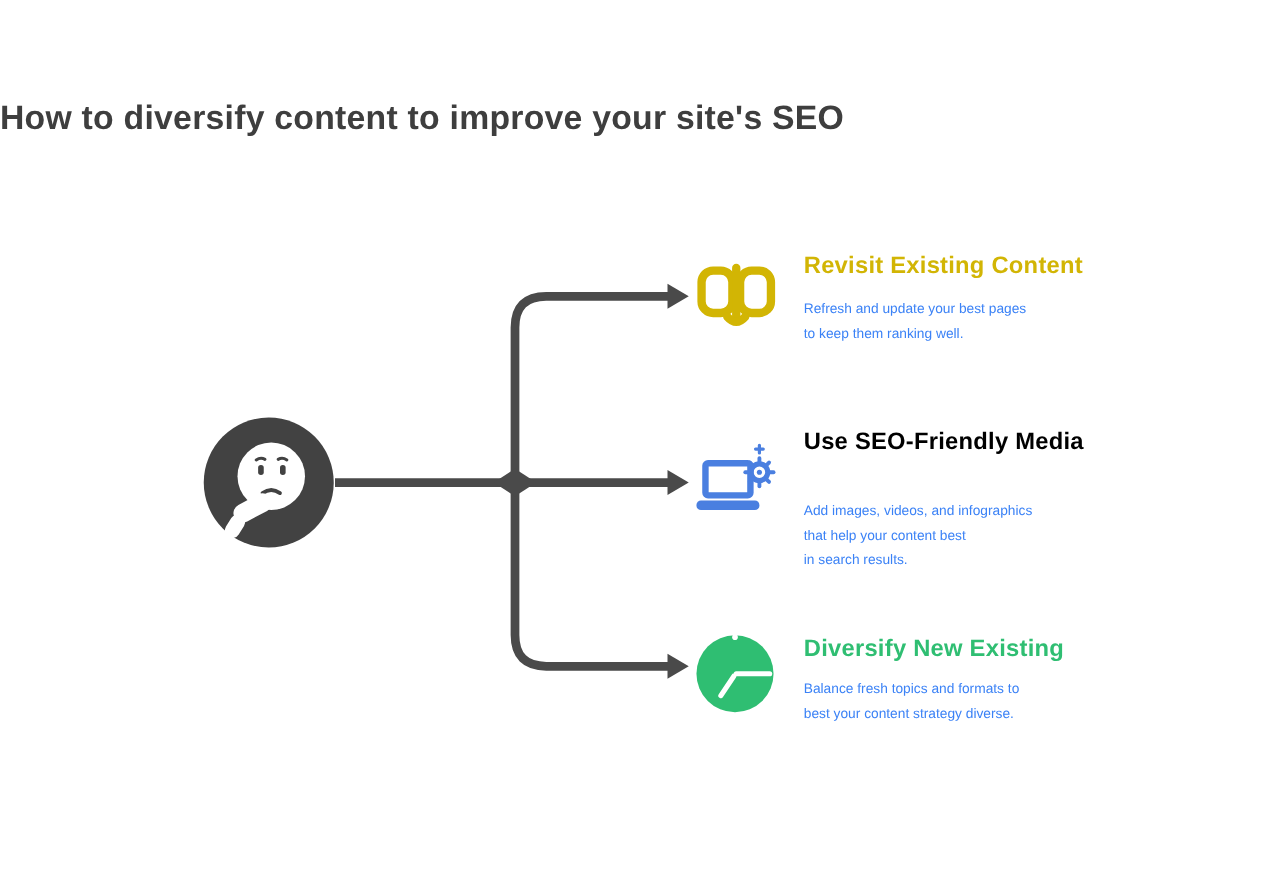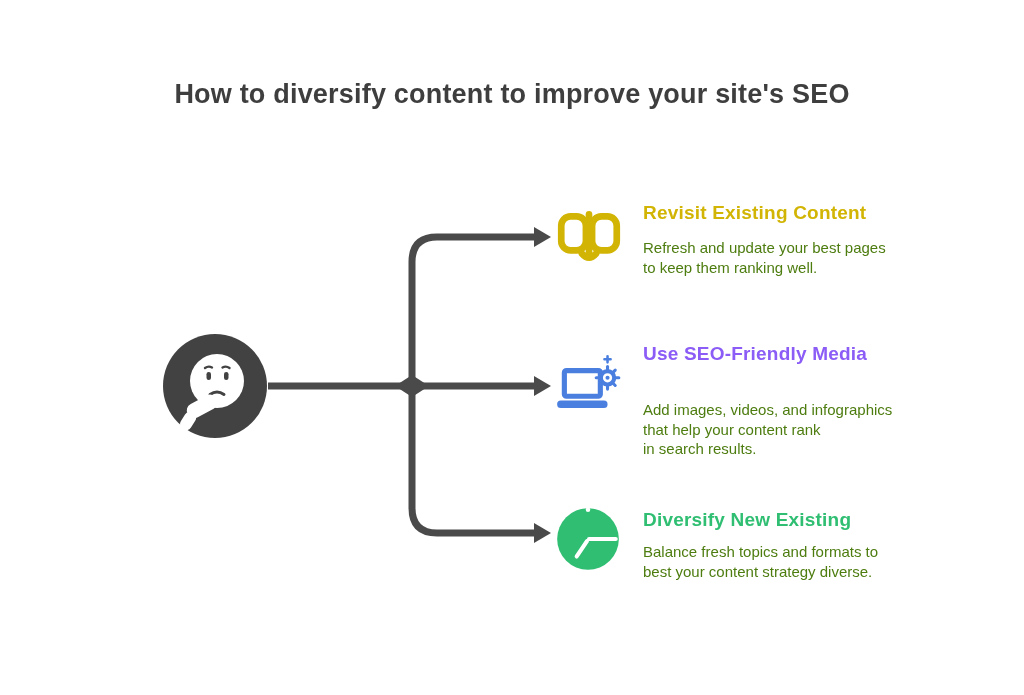--- a/index.html
+++ b/index.html
@@ -3,28 +3,28 @@
 <meta charset="utf-8">
 <style>
   html,body{margin:0;padding:0;}
   body{
     width:1024px;height:695px;position:relative;overflow:hidden;
     background:#ffffff;
     font-family:"Liberation Sans","DejaVu Sans",sans-serif;
   }
   .abs{position:absolute;}
   .title{
-    left:0;right:0;top:79px;text-align:center;
+    left:0;right:0;top:79px;
     font-size:27px;font-weight:bold;color:#3E3E3E;letter-spacing:.2px;
   }
   .branch-heading{
     font-size:19px;font-weight:bold;letter-spacing:.2px;white-space:nowrap;
   }
   .branch-body{
-    font-size:15px;line-height:19.5px;color:#4d7c0f;white-space:nowrap;
+    font-size:11px;line-height:19.5px;color:#3b82f6;white-space:nowrap;
   }
   .icon-box{width:74px;height:74px;}
   svg{display:block;}
 </style>
 </head>
 <body>
 
 <div class="abs title">How to diversify content to improve your site's SEO</div>
 
 <div class="abs" style="left:160px;top:331px;">
@@ -88,24 +88,24 @@
           <path d="M60.3 33.3 L 62.5 35.5"></path>
         <path d="M62.5 20.5 L 60.3 22.7"></path>
           <path d="M49.7 33.3 L 47.5 35.5"></path>
       </g>
       <path d="M55 7 V 13 M52 10 H 58" stroke-width="2.5" stroke-linecap="round"></path>
     </g>
     <rect x="6" y="50" width="49" height="7.5" rx="3.5" fill="#4A7FE0"></rect>
     <circle cx="55" cy="28" r="2" fill="#4A7FE0"></circle>
   </svg>
 </div>
-<div class="abs branch-heading" style="left: 643px; top: 343px; color: #8b5cf6;">Use SEO-Friendly Media</div>
+<div class="abs branch-heading" style="left: 643px; top: 343px; color: #000000;">Use SEO-Friendly Media</div>
 <div class="abs branch-body" style="left:643px;top:400px;">
   <div>Add images, videos, and infographics</div>
-  <div>that help your content rank</div>
+  <div>that help your content best</div>
   <div>in search results.</div>
 </div>
 
 <div class="abs icon-box" style="left:551px;top:502px;">
   <svg width="74" height="74" viewBox="0 0 72 72">
     <circle cx="36" cy="36" r="30" fill="#2FBE72"></circle>
     <g stroke="#ffffff" stroke-width="4" stroke-linecap="round">
       <path d="M37 36 H 63"></path>
       <path d="M35 38 L 25 53"></path>
     </g>

